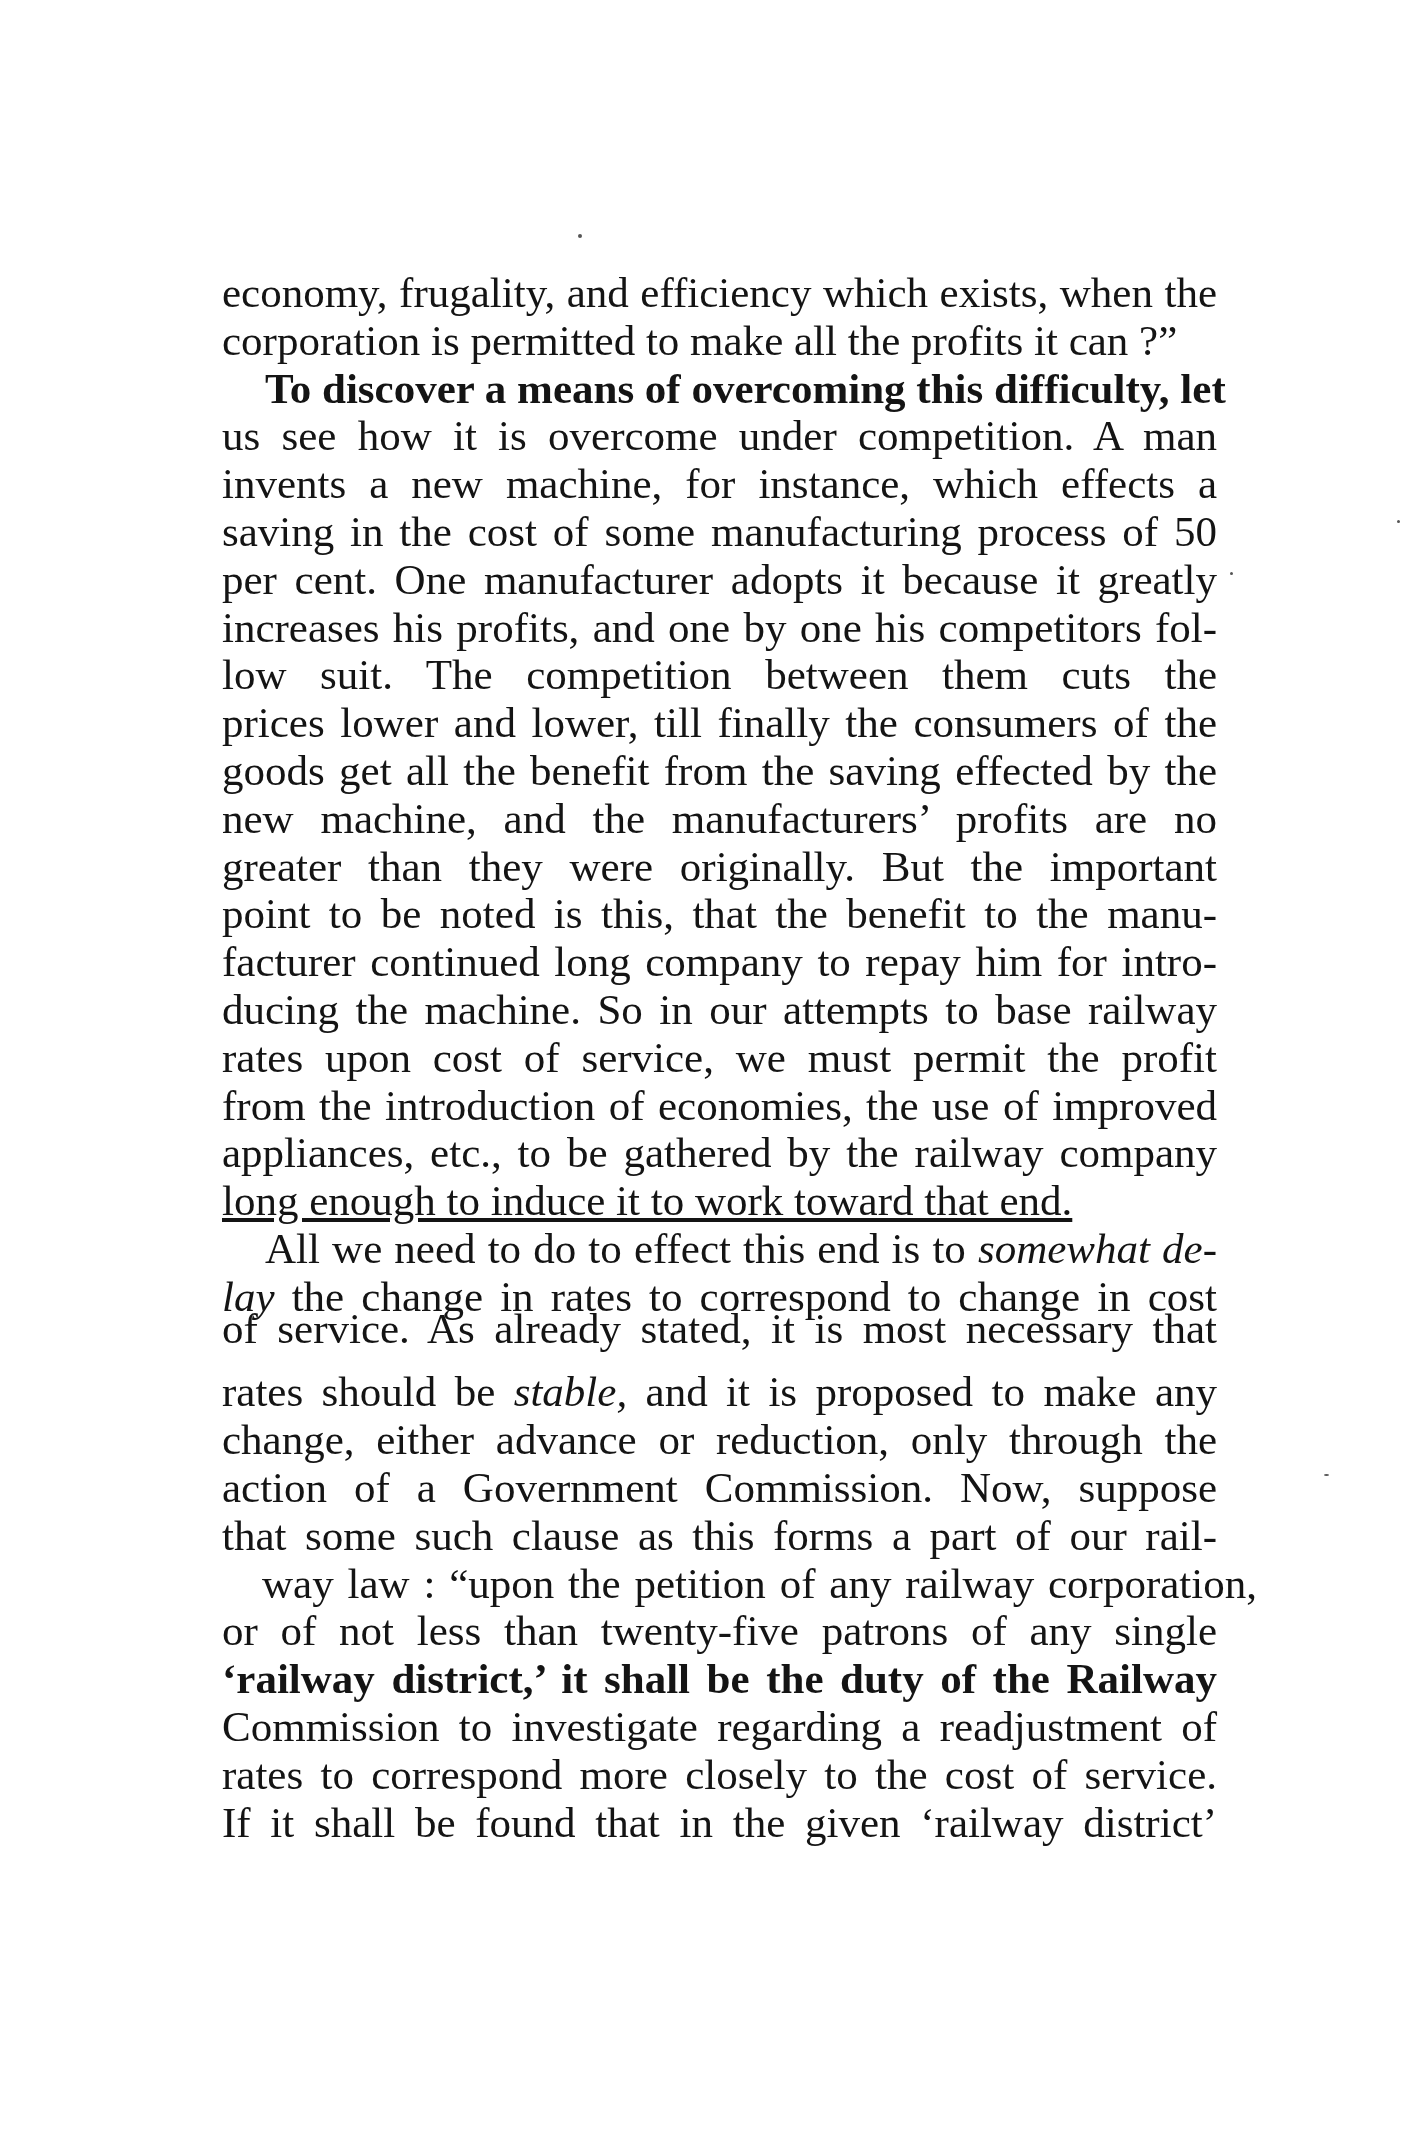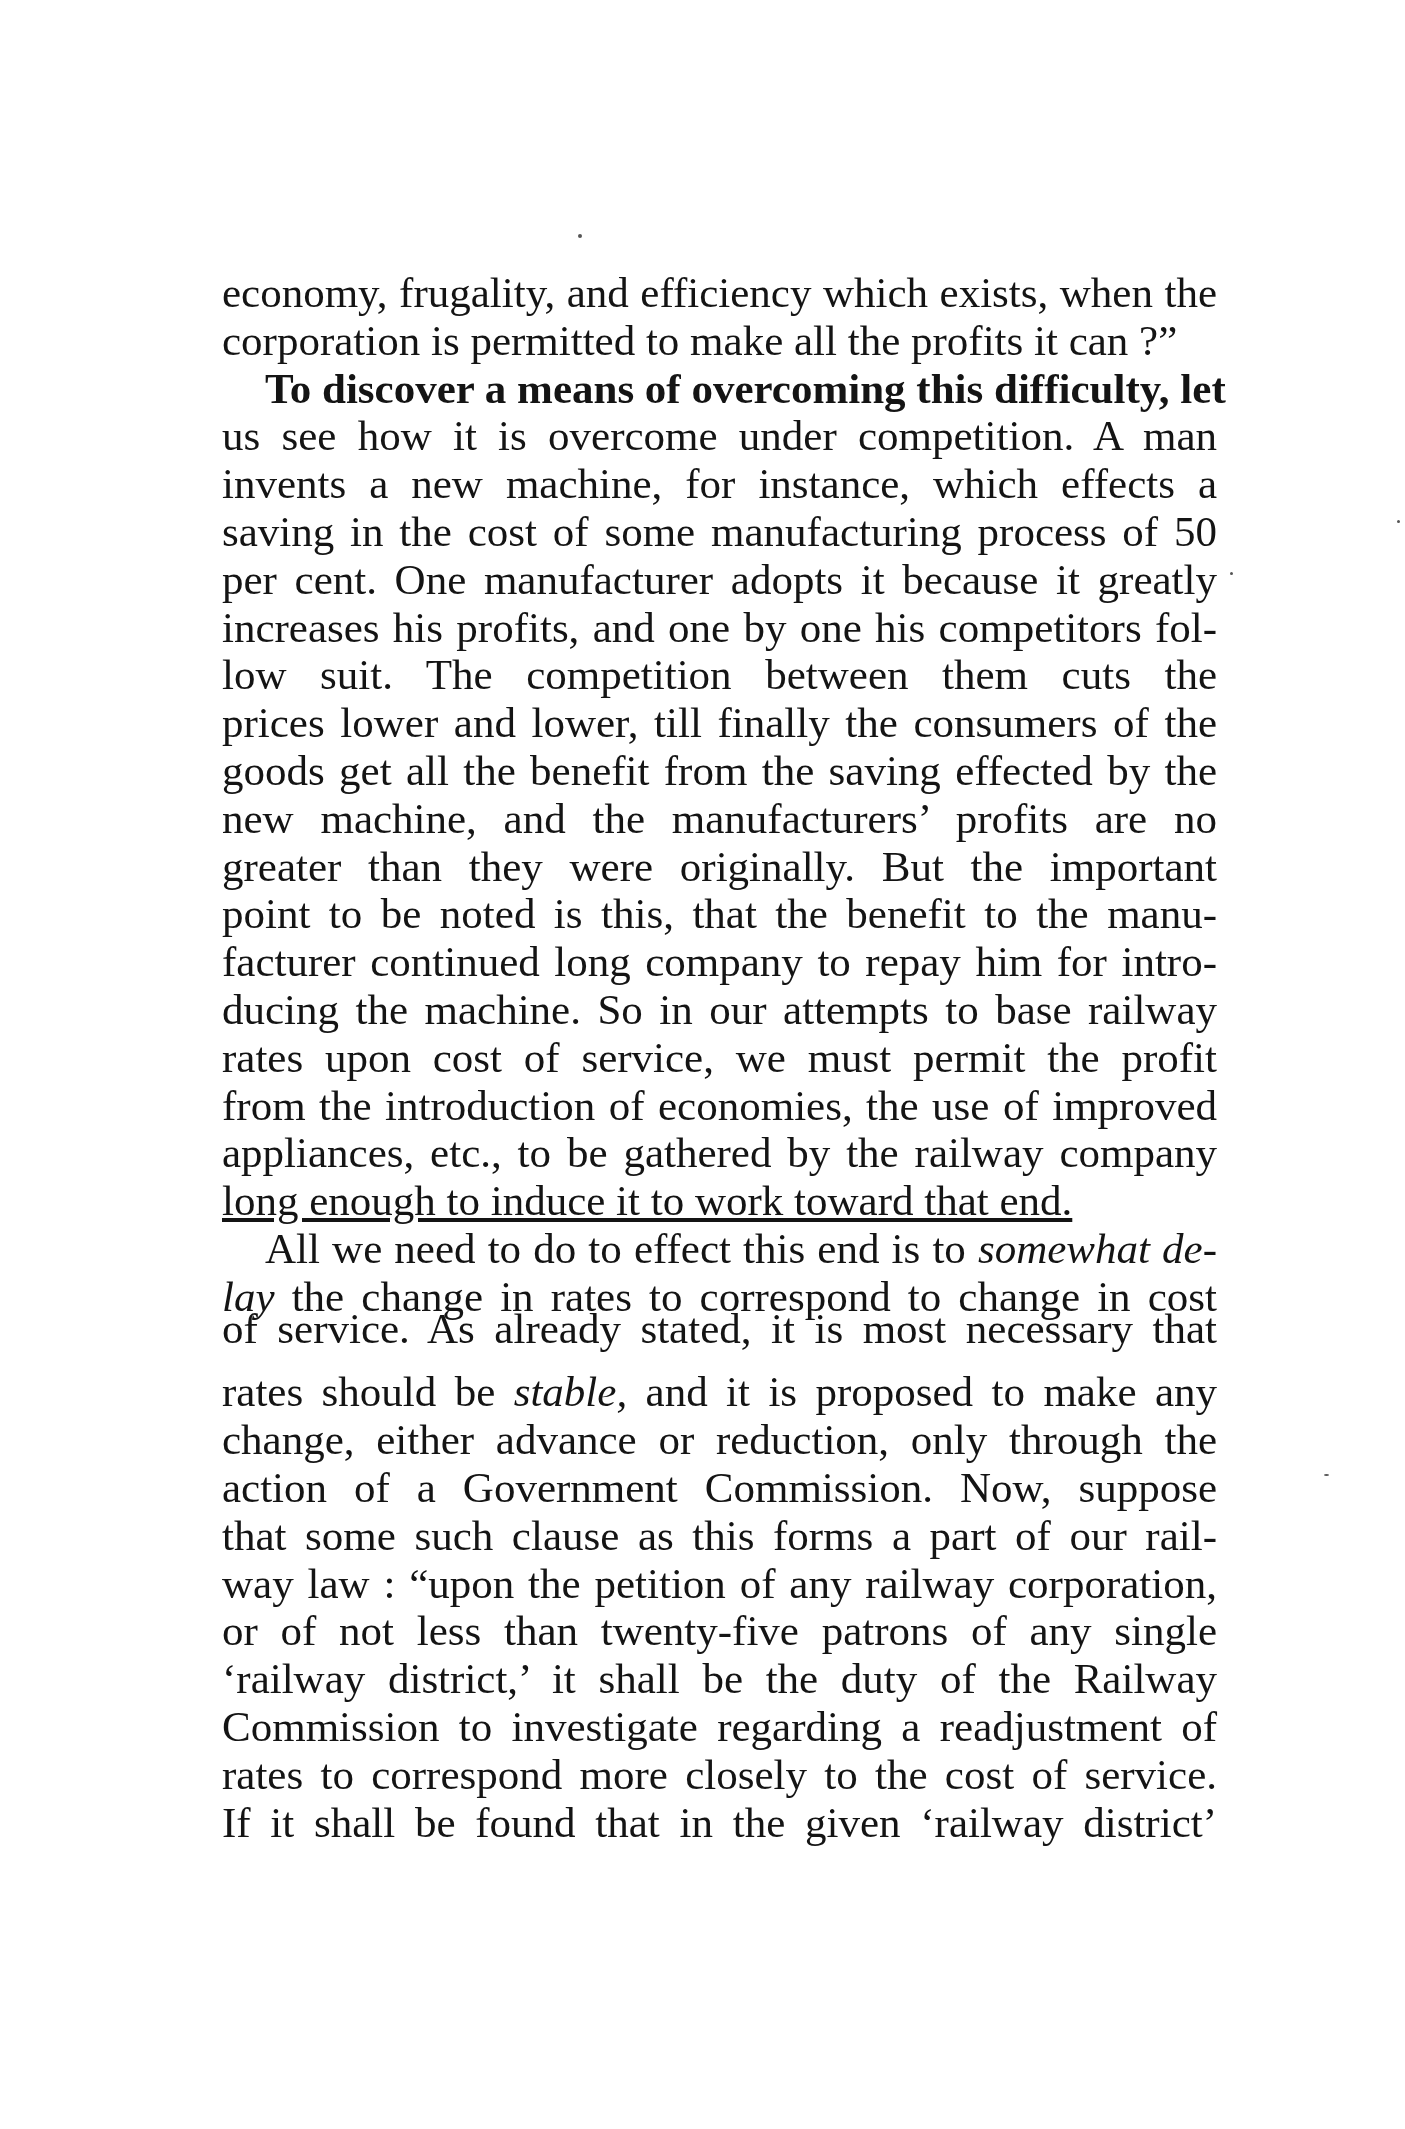--- a/index.html
+++ b/index.html
@@ -48,23 +48,23 @@
       <div class="line" style="top: 1081.6px;">from the introduction of economies, the use of improved</div>
       <div class="line" style="top: 1129.4px;">appliances, etc., to be gathered by the railway company</div>
       <div class="line last" style="top: 1177.2px; text-decoration: underline;">long enough to induce it to work toward that end.</div>
       <div class="line indent" style="top: 1225px;"><span>All we need to do to effect this end is to </span><i>somewhat de-</i><span></span></div>
       <div class="line" style="top: 1272.8px;"><span></span><i>lay</i><span> the change in rates to correspond to change in cost</span></div>
       <div class="line" style="top: 1281px; margin-top: 24px;">of service.  As already stated, it is most necessary that</div>
       <div class="line" style="top: 1368.4px;"><span>rates should be </span><i>stable,</i><span> and it is proposed to make any</span></div>
       <div class="line" style="top: 1416.2px;">change, either advance or reduction, only through the</div>
       <div class="line" style="top: 1464px;">action of a Government Commission.  Now, suppose</div>
       <div class="line" style="top: 1511.8px;">that some such clause as this forms a part of our rail-</div>
-      <div class="line" style="top: 1559.6px;">way law : “upon the petition of any railway corporation,</div>
+      <div class="line" style="top: 1559.6px; margin-left: 40px;">way law : “upon the petition of any railway corporation,</div>
       <div class="line" style="top: 1607.4px;">or of not less than twenty-five patrons of any single</div>
-      <div class="line" style="top: 1655.2px;">‘railway district,’ it shall be the duty of the Railway</div>
+      <div class="line" style="top: 1655.2px; font-weight: bold;">‘railway district,’ it shall be the duty of the Railway</div>
       <div class="line" style="top: 1703px;">Commission to investigate regarding a readjustment of</div>
       <div class="line" style="top: 1750.8px;">rates to correspond more closely to the cost of service.</div>
       <div class="line" style="top: 1798.6px;">If it shall be found that in the given ‘railway district’</div>
     </div>
 
   <div class="speck" style="left:578px;top:234px;width:4px;height:4px;"></div>
   <div class="speck" style="left:1230px;top:572px;width:3px;height:3px;"></div>
   <div class="speck" style="left:1324px;top:1474px;width:5px;height:2px;"></div>
   <div class="speck" style="left:1397px;top:520px;width:3px;height:3px;"></div>
 </div>

